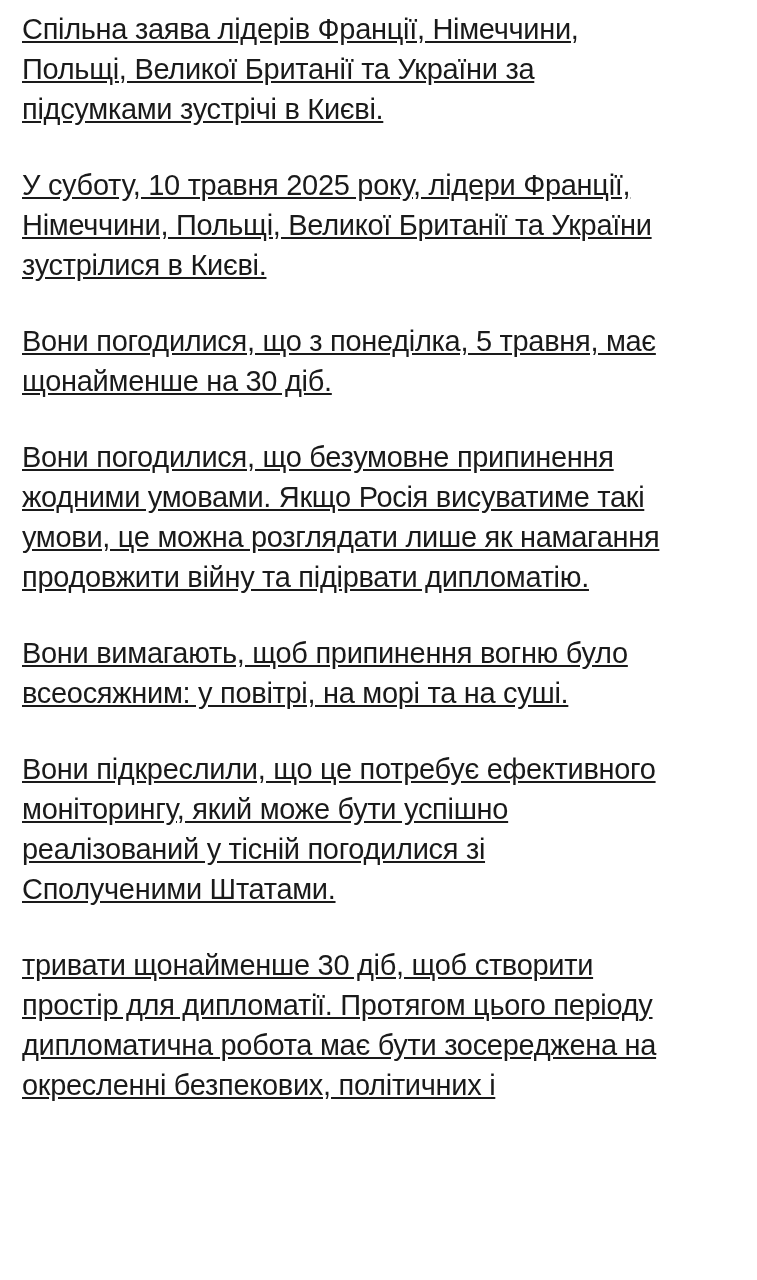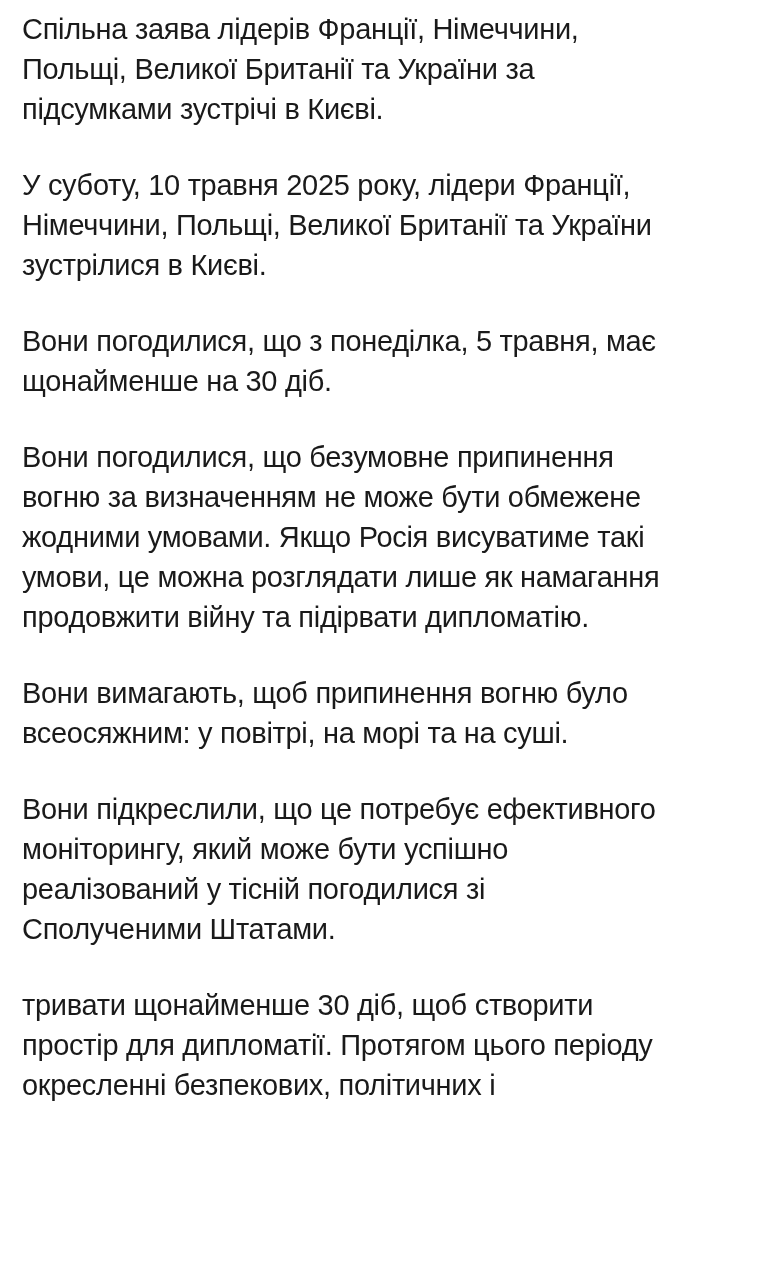--- a/index.html
+++ b/index.html
@@ -14,20 +14,21 @@
     box-sizing: border-box;
     background: #ffffff;
     padding: 9px 20px 0 22px;
     overflow: hidden;
     font-family: "Liberation Sans", "DejaVu Sans", sans-serif;
     font-size: 29px;
     line-height: 40px;
     letter-spacing: -0.3px;
     color: #1a1a1a;
     font-weight: 400;
+    text-decoration: underline;
   }
   .para {
     margin: 0 0 36px 0;
     padding: 0;
   }
   .ln {
     display: block;
     white-space: nowrap;
   }
 </style>
@@ -48,37 +49,37 @@
     <span class="ln">зустрілися в Києві.</span>
   </p>
 
   <p class="para">
     <span class="ln">Вони погодилися, що з понеділка, 5 травня, має</span>
     <span class="ln">щонайменше на 30 діб.</span>
   </p>
 
   <p class="para">
     <span class="ln">Вони погодилися, що безумовне припинення</span>
-    <span class="ln">вогню за визначенням не може бути обмежене</span>
     <span class="ln">жодними умовами. Якщо Росія висуватиме такі</span>
     <span class="ln">умови, це можна розглядати лише як намагання</span>
     <span class="ln">продовжити війну та підірвати дипломатію.</span>
   </p>
 
   <p class="para">
     <span class="ln">Вони вимагають, щоб припинення вогню було</span>
     <span class="ln">всеосяжним: у повітрі, на морі та на суші.</span>
   </p>
 
   <p class="para">
     <span class="ln">Вони підкреслили, що це потребує ефективного</span>
     <span class="ln">моніторингу, який може бути успішно</span>
     <span class="ln">реалізований у тісній погодилися зі</span>
     <span class="ln">Сполученими Штатами.</span>
   </p>
 
   <p class="para">
     <span class="ln">тривати щонайменше 30 діб, щоб створити</span>
     <span class="ln">простір для дипломатії. Протягом цього періоду</span>
+    <span class="ln">дипломатична робота має бути зосереджена на</span>
     <span class="ln">окресленні безпекових, політичних і</span>
   </p>
 
 </div>
 
 </body></html>

